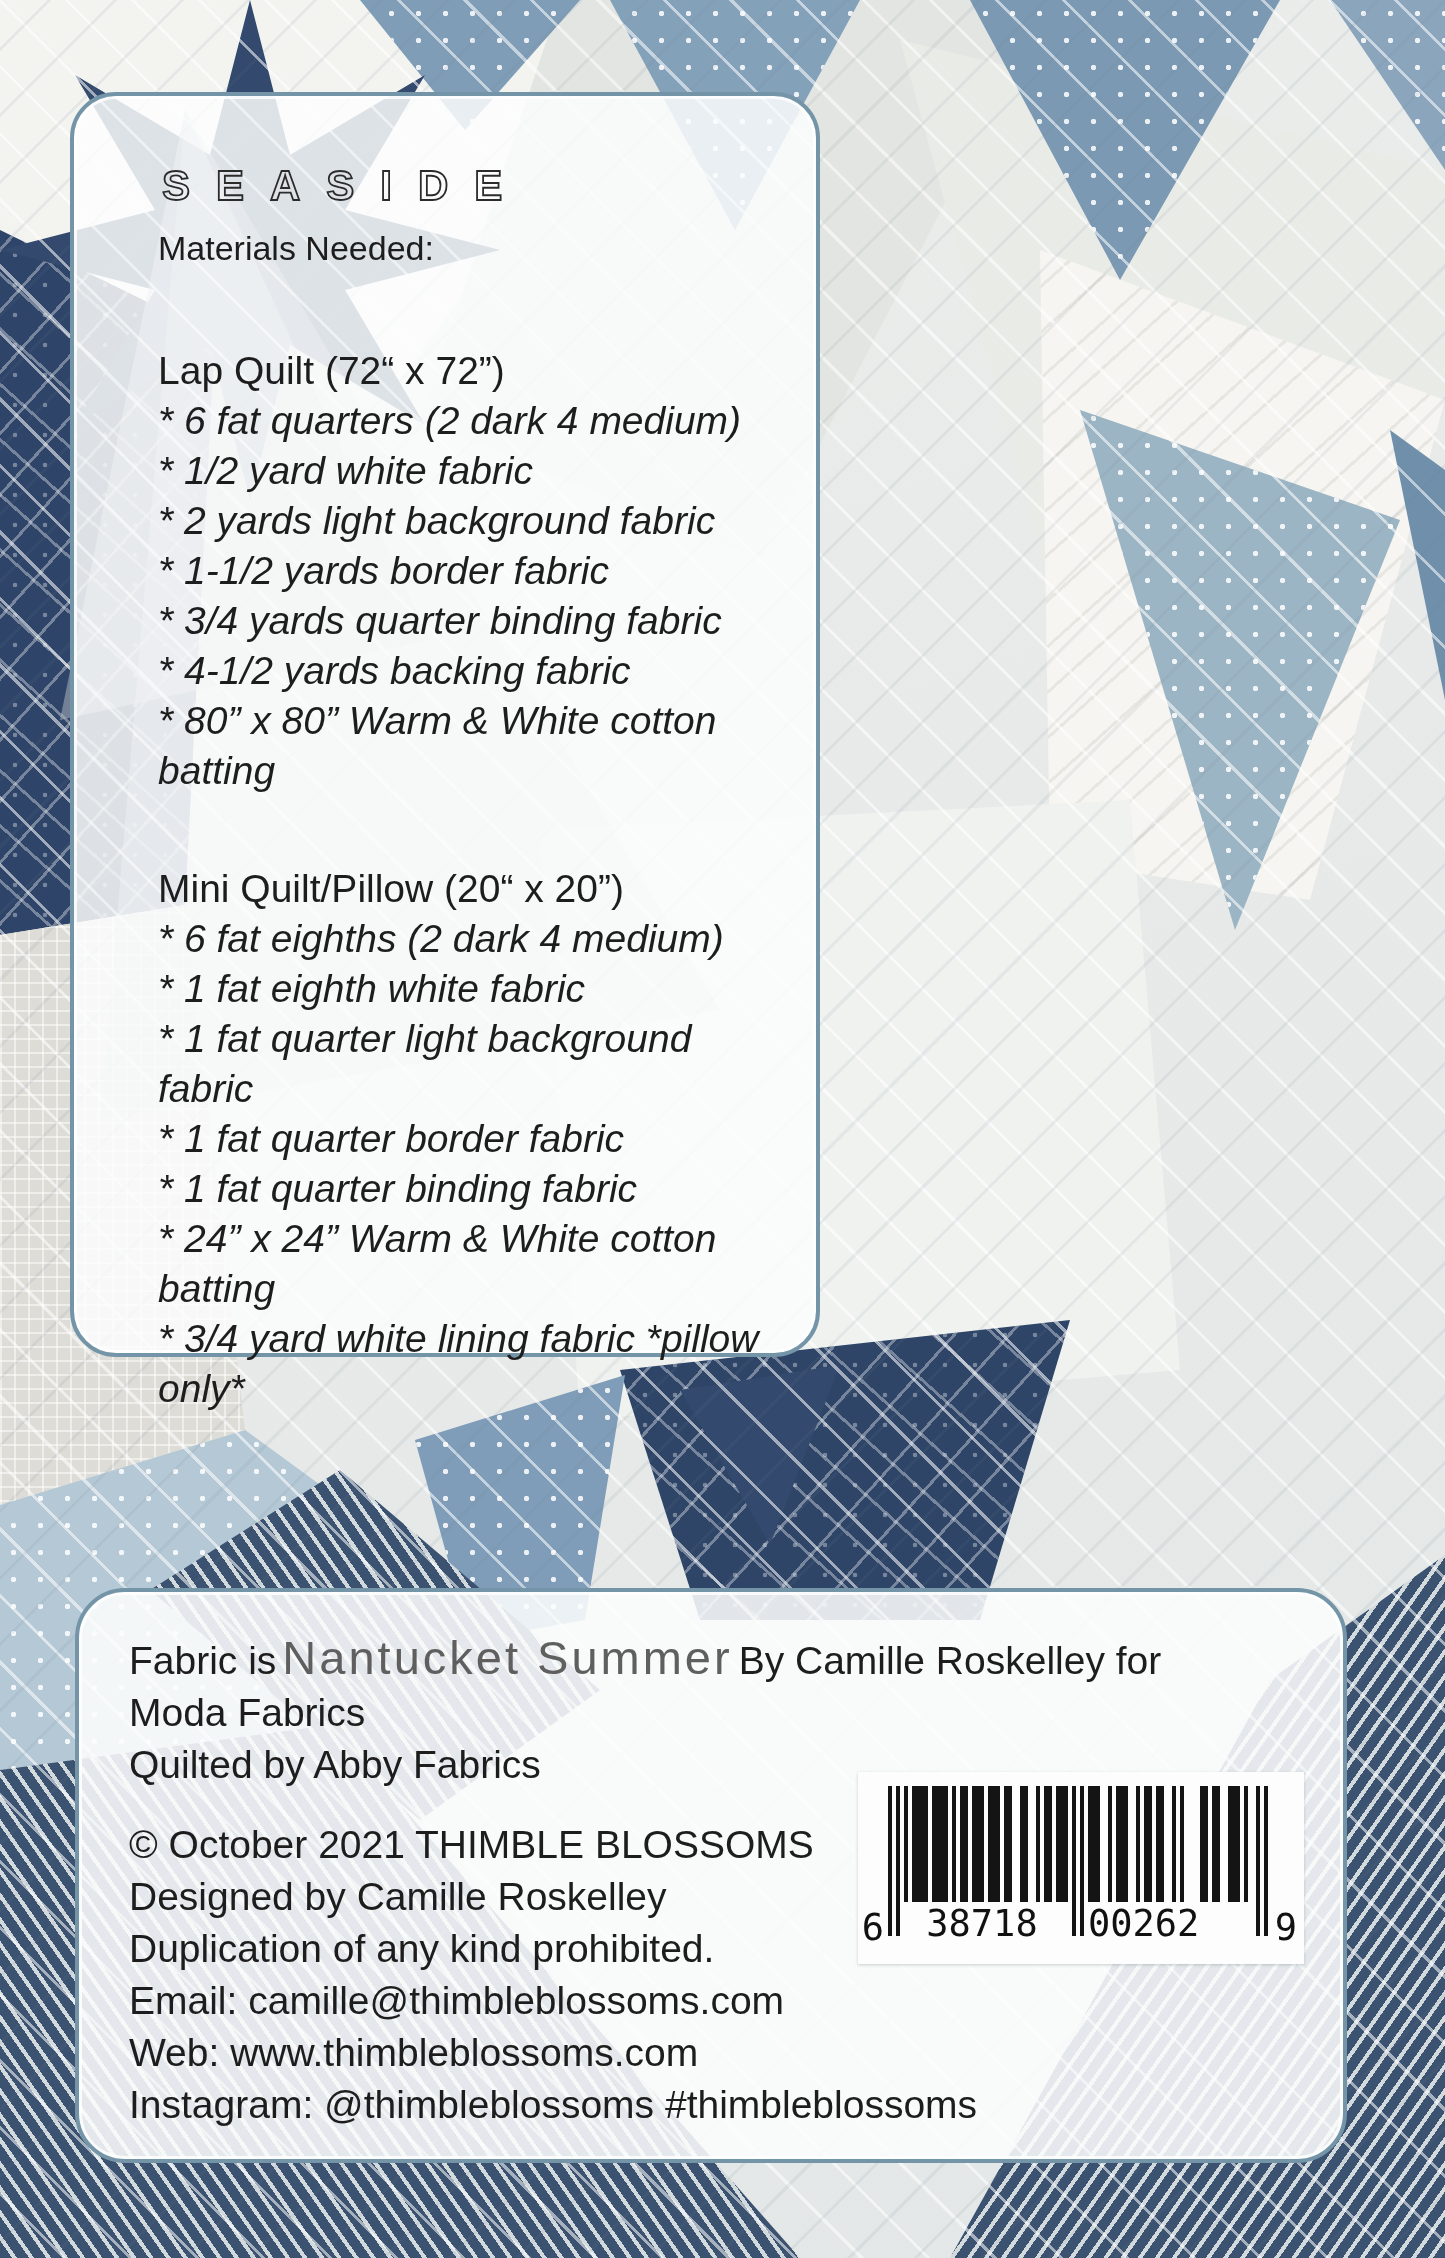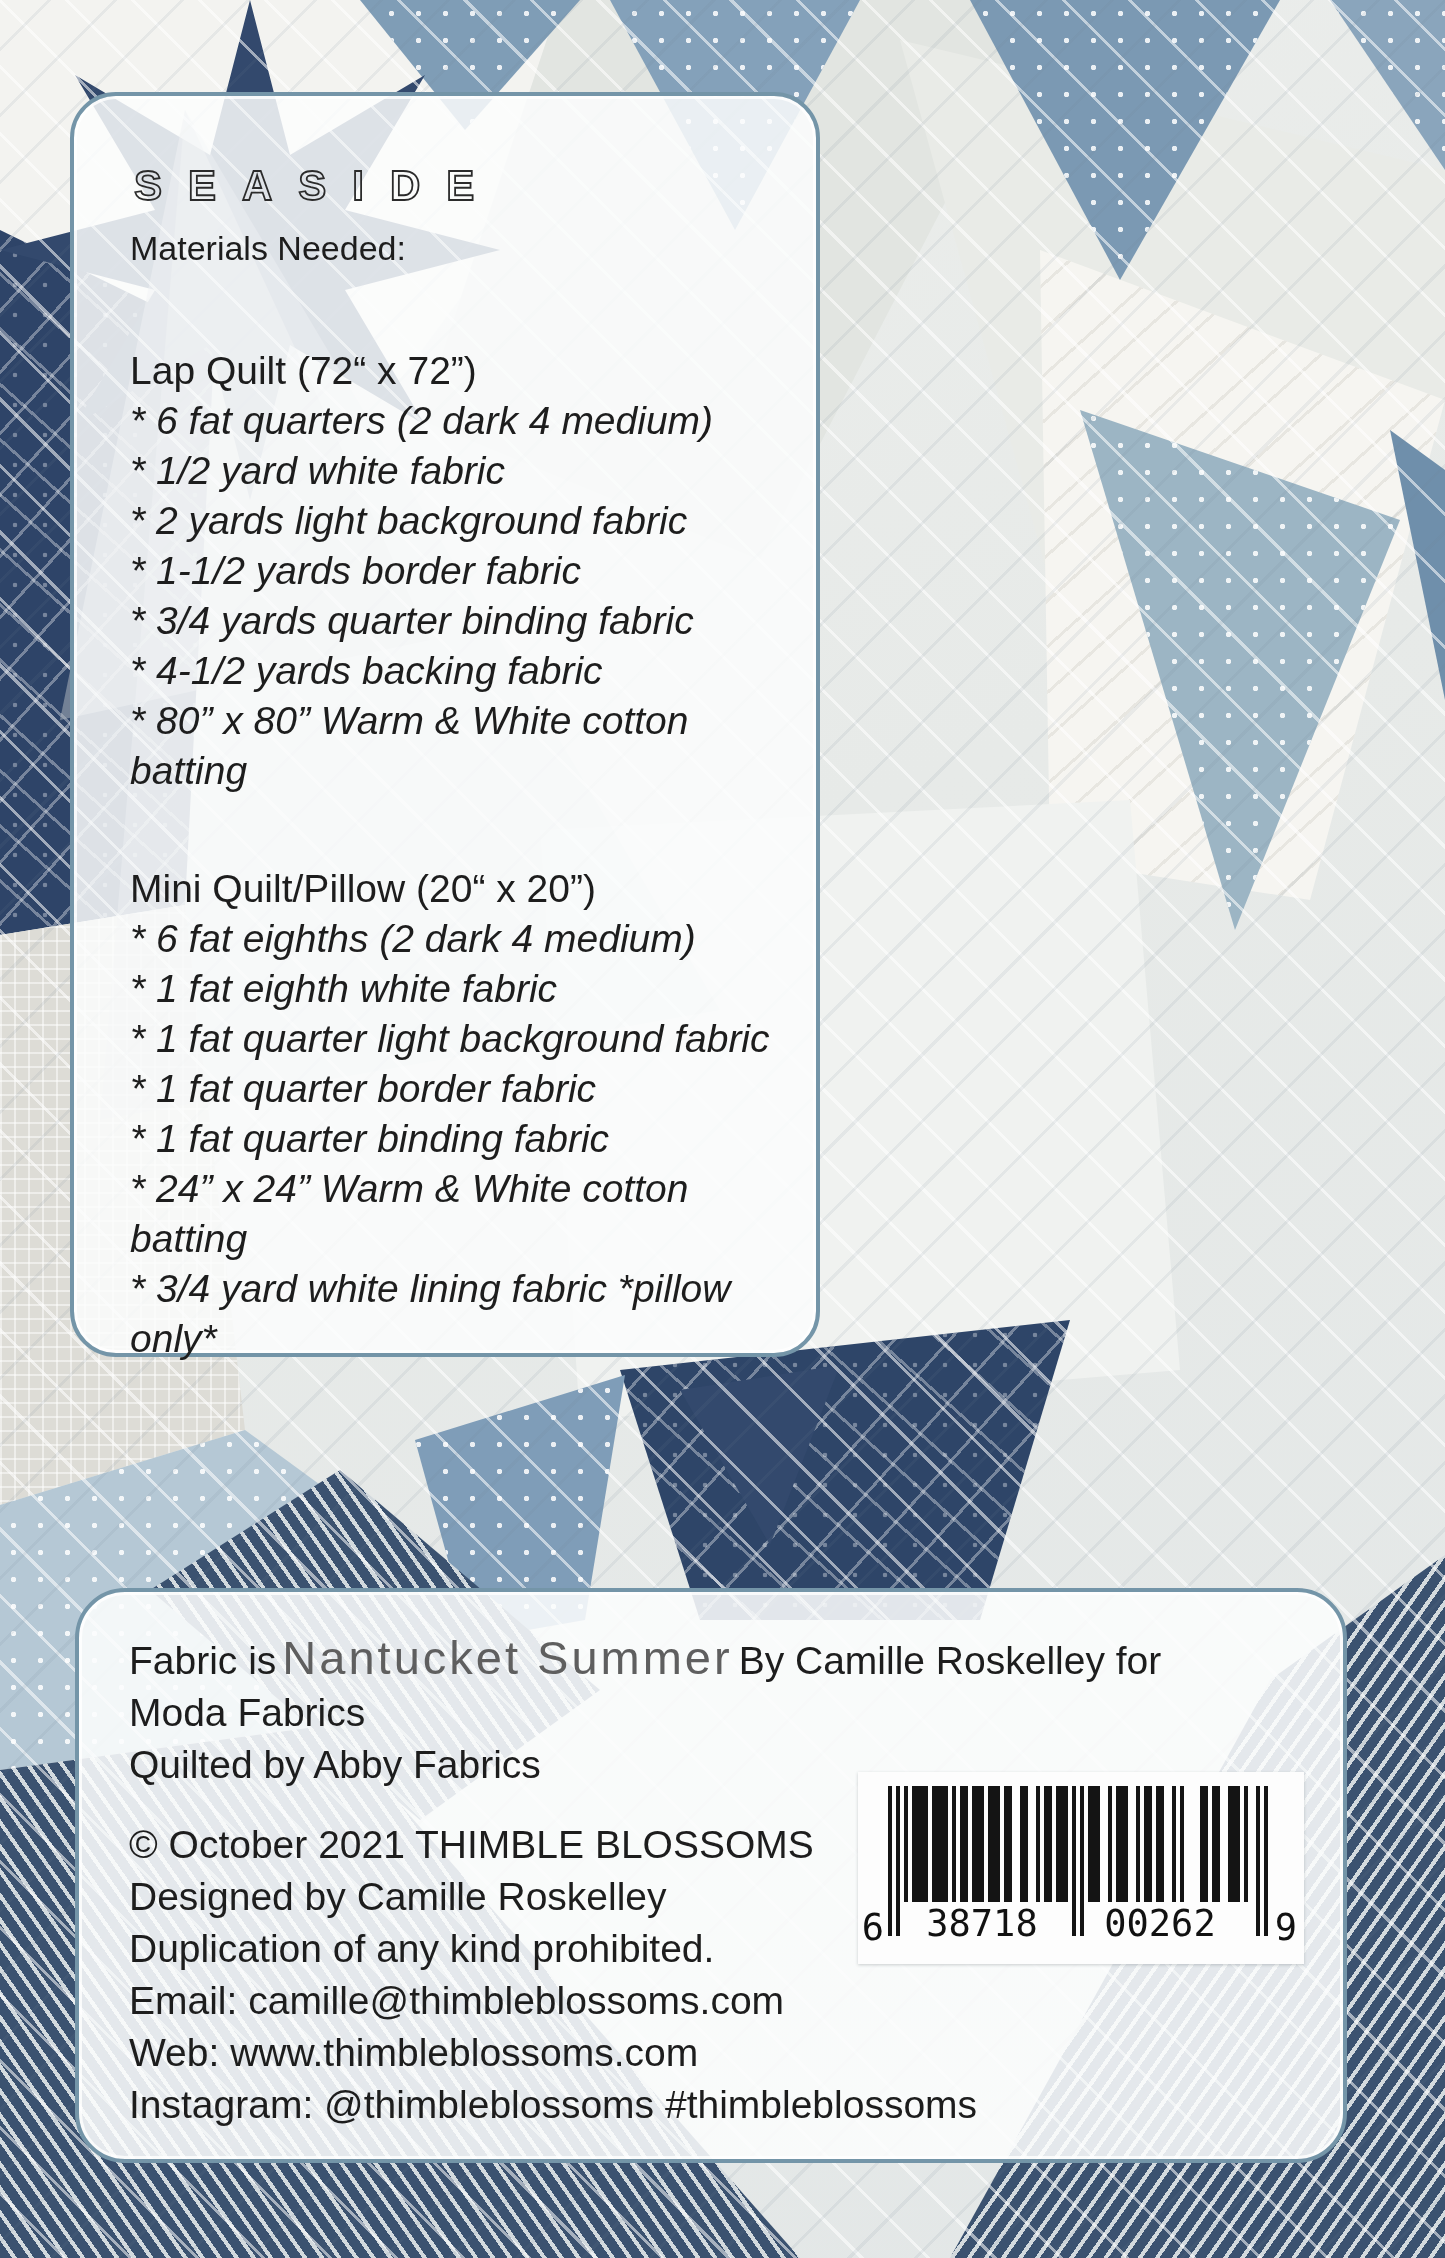--- a/index.html
+++ b/index.html
@@ -45,21 +45,21 @@
   .stripe-bl{clip-path:polygon(0 1770px,330px 1725px,800px 2258px,0 2258px);}
   .stripe-br{clip-path:polygon(1270px 1680px,1445px 1555px,1445px 2258px,950px 2258px);}
   .quilting-a{background:repeating-linear-gradient(45deg,transparent 0 44px,rgba(255,255,255,.55) 44px 47px);}
   .quilting-b{background:repeating-linear-gradient(-45deg,transparent 0 44px,rgba(110,128,145,.10) 44px 47px);}
   .shadow-tri-a{clip-path:polygon(185px 110px,60px 720px,430px 640px);background:#b7bdc3;opacity:.5;}
   .shadow-tri-b{clip-path:polygon(185px 110px,100px 1120px,720px 1010px);background:#ccd1d6;opacity:.35;}
 
   
   .card{position:absolute;border:4px solid #7495a8;background:rgba(252,253,253,.85);
         box-shadow:inset 0 0 0 3px rgba(255,255,255,.8);}
-  .card1{left:70px;top:92px;width:750px;height:1265px;border-radius:46px;padding:52px 30px 0 56px;}
+  .card1{left:70px;top:92px;width:750px;height:1265px;border-radius:46px;padding:52px 30px 0 84px;}
   .card2{left:75px;top:1588px;width:1272px;height:575px;border-radius:50px;
          background:rgba(252,253,253,.88);padding:40px 36px 0 50px;}
 
   .brand{margin:14px 0 0 4px;font-size:42px;font-weight:700;letter-spacing:26px;
          color:rgba(255,255,255,.06);-webkit-text-stroke:1.8px #2b2b2b;}
   .patnum{margin-top:32px;font-size:41px;}
   .materials{margin:8px 0 0 0;font-size:34px;font-weight:400;line-height:60px;}
   .sec{margin-top:68px;}
   .sec + .sec{}
   .sec-title{font-size:39px;line-height:50px;}
@@ -69,21 +69,21 @@
   .collection{font-size:47px;color:#5f5f5f;letter-spacing:3px;padding:0 6px;}
   .gap-above{margin-top:28px !important;}
 
   
   .barcode-box{position:absolute;left:779px;top:180px;width:446px;height:192px;
                background:#fdfdfd;box-shadow:0 1px 3px rgba(60,70,80,.25);}
   .barcode-box svg{position:absolute;left:30px;top:14px;}
   .bd{position:absolute;font-family:"DejaVu Sans Mono",monospace;font-size:37px;color:#111;}
   .bd1{left:0;width:30px;top:134px;text-align:center;}
   .bd2{left:42px;width:164px;top:130px;text-align:center;background:transparent;}
-  .bd3{left:220px;width:164px;top:130px;text-align:center;}
+  .bd3{left:230px;width:164px;top:130px;}
   .bd4{left:412px;width:32px;top:134px;text-align:center;}
 </style>
 </head>
 <body>
 
 <div class="stage">
 
   <div class="bg">
     <div class="bg-base"></div>
     <div class="p white-tl"></div>

